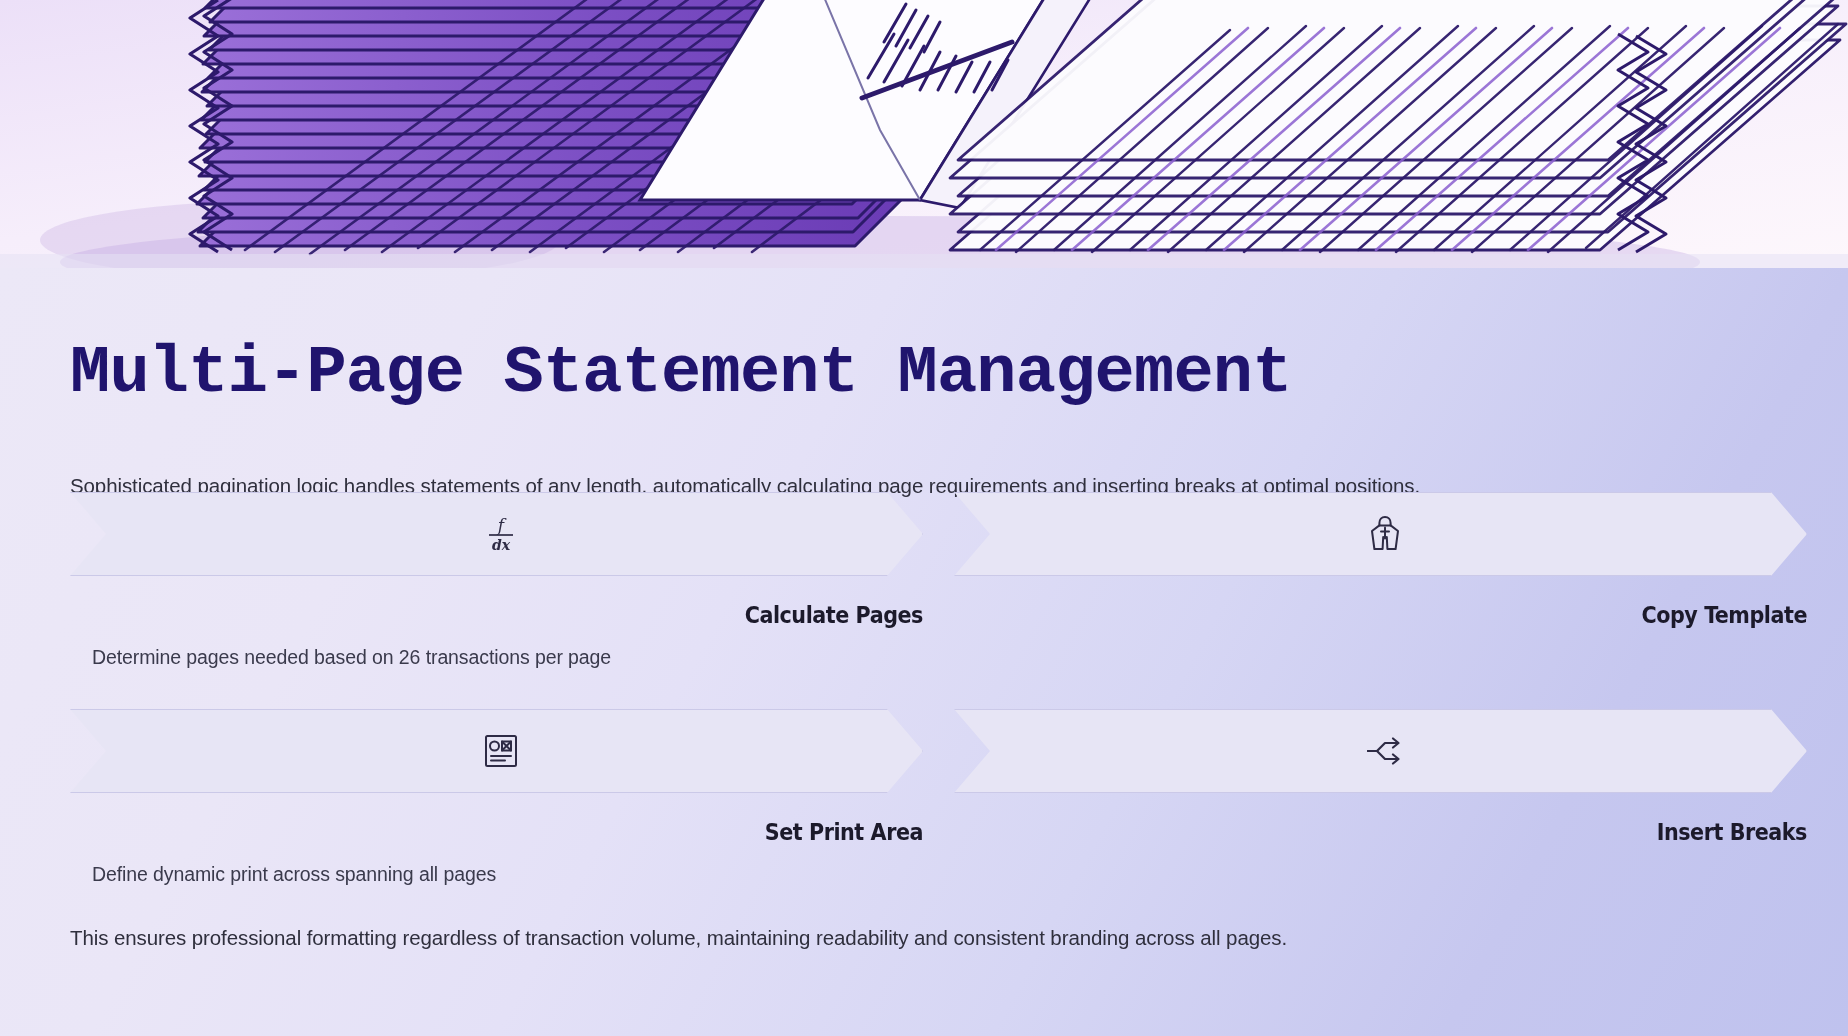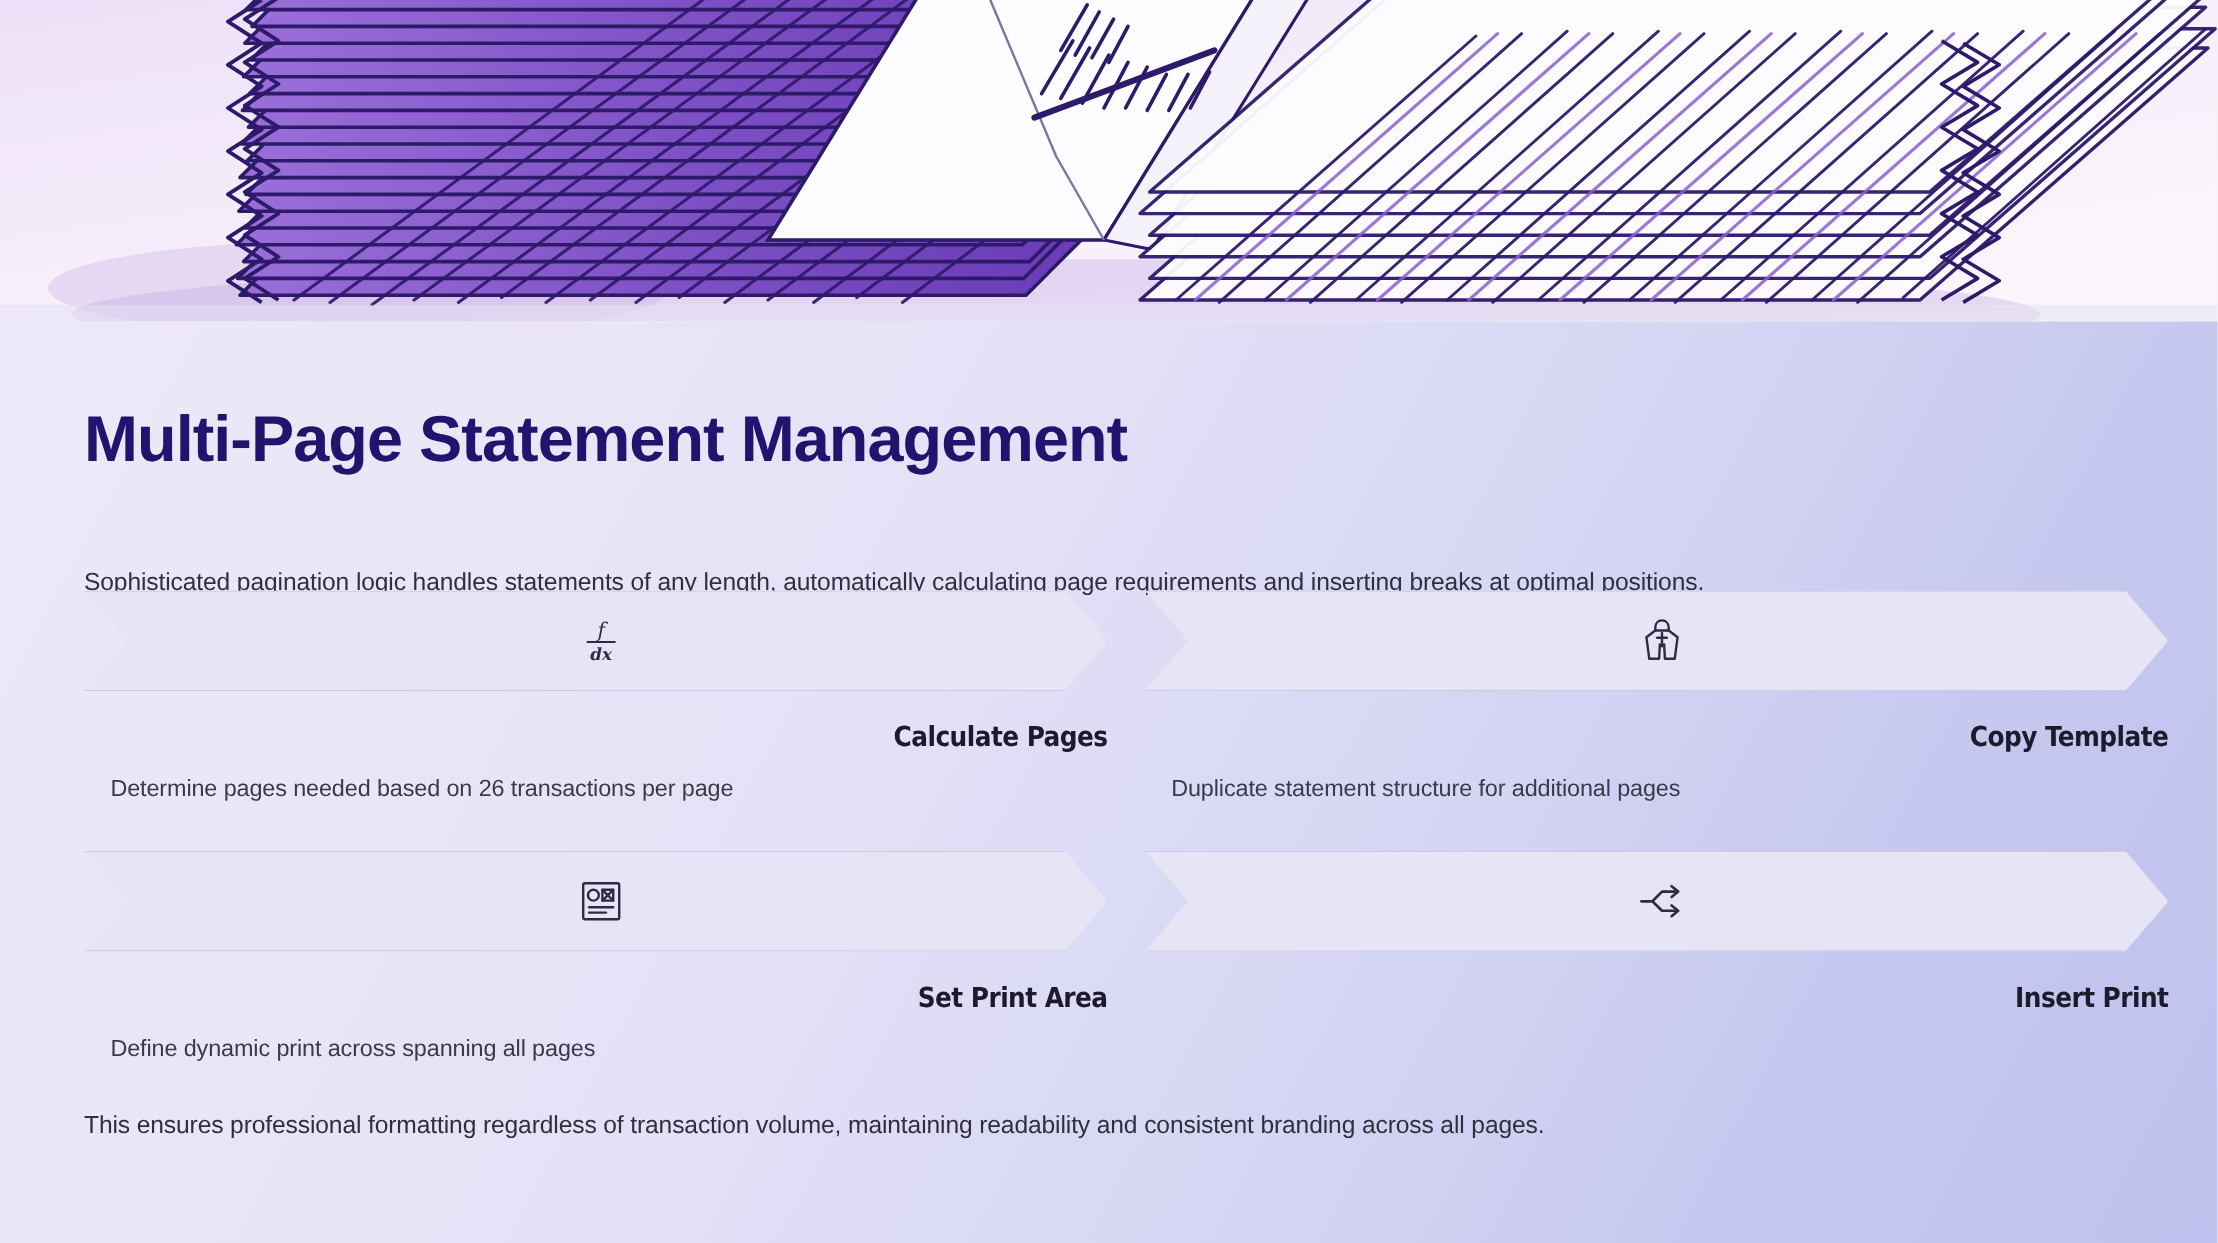--- a/index.html
+++ b/index.html
@@ -49,26 +49,26 @@
         #bfc2ee 100%);
   }
 
   .inner { position: relative; width: 1848px; height: 768px; }
 
   
   .page-title {
     position: absolute;
     left: 70px;
     top: 70px;
-    font-size: 54px;
+    font-size: 67px;
     line-height: 1.05;
     font-weight: 800;
     letter-spacing: -0.8px;
     color: #20146e;
-    font-family: Liberation Sans, sans-serif;
+    font-family: Liberation Mono, monospace;
     font-stretch: semi-condensed;
   }
 
   .page-subtitle {
     position: absolute;
     left: 70px;
     top: 170px;
     font-size: 20.5px;
     color: #2f2f3d;
     letter-spacing: -0.1px;
@@ -346,21 +346,20 @@
                 <svg width="34" height="38" viewBox="0 0 34 38" fill="none" stroke="#2e2b45" stroke-width="2" stroke-linejoin="round" stroke-linecap="round" aria-hidden="true">
                   <path d="M17 2 c-3.4 0-5.6 2.6-5.6 6 v2.4 h11.2 V8 c0-3.4-2.2-6-5.6-6 Z"></path>
                   <path d="M11.4 10.4 L4 16 L6.4 34 h8.2 l0.6-12"></path>
                   <path d="M22.6 10.4 L30 16 L27.6 34 h-8.2 l-0.6-12"></path>
                   <path d="M17 12.5 v11"></path>
                   <path d="M13 16.5 h8"></path>
                 </svg>
               </div>
             </div>
             <div class="step-title">Copy Template</div>
-            <div class="step-desc">Duplicate statement structure for additional pages</div>
           </div>
 
         </div>
 
         <div class="step-row">
 
           <div class="step col-left">
             <div class="banner">
               <div class="banner-icon">
                 <svg width="34" height="34" viewBox="0 0 34 34" fill="none" stroke="#2e2b45" stroke-width="2" stroke-linejoin="round" stroke-linecap="round" aria-hidden="true">
@@ -381,21 +380,21 @@
             <div class="banner">
               <div class="banner-icon">
                 <svg width="38" height="30" viewBox="0 0 38 30" fill="none" stroke="#2e2b45" stroke-width="2.2" stroke-linejoin="round" stroke-linecap="round" aria-hidden="true">
                   <path d="M2 15 h9 l8-8 h12"></path>
                   <path d="M2 15 h9 l8 8 h12"></path>
                   <path d="M27 2.5 L32.5 7 L27 11.5"></path>
                   <path d="M27 18.5 L32.5 23 L27 27.5"></path>
                 </svg>
               </div>
             </div>
-            <div class="step-title">Insert Print</div>
+            <div class="step-title">Insert Breaks</div>
           </div>
 
         </div>
 
       </div>
 
       <p class="footnote">This ensures professional formatting regardless of transaction volume, maintaining readability and consistent branding across all pages.</p>
 
     </div>
   </div>

